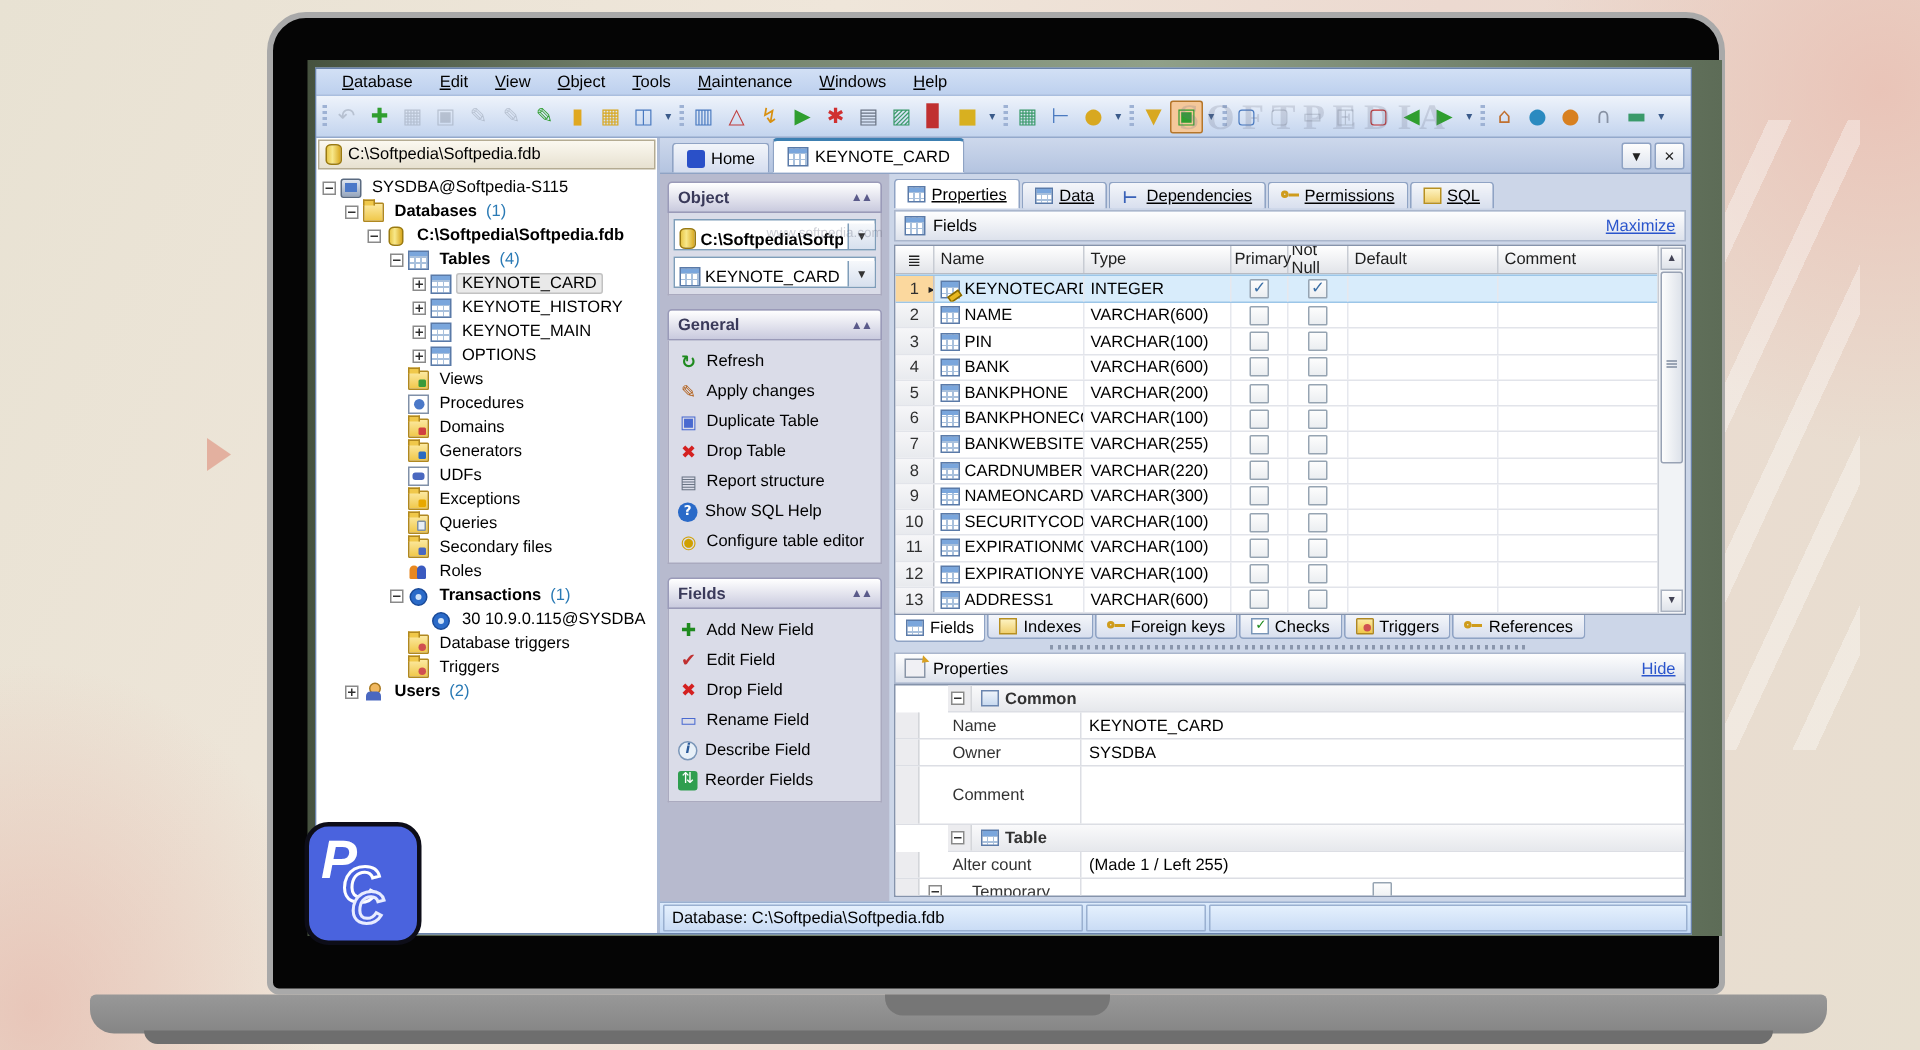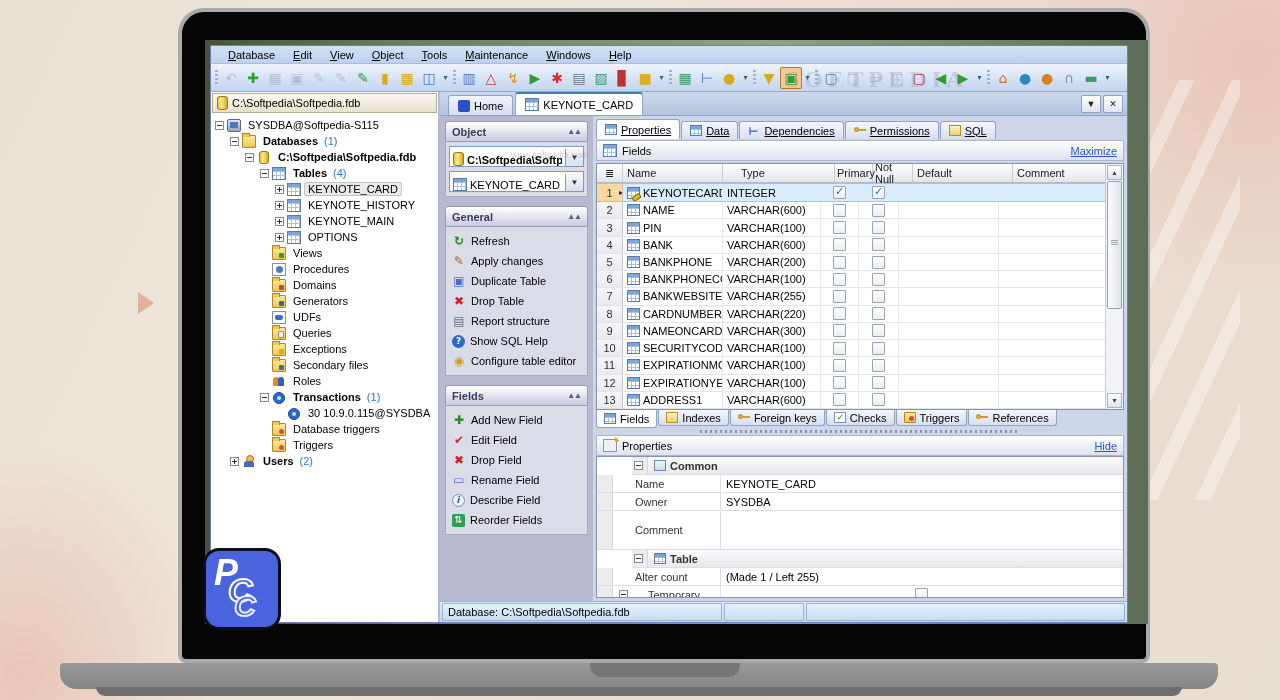--- a/index.html
+++ b/index.html
@@ -210,21 +210,21 @@
   .c-num{width:26px;flex:none;justify-content:center;background:linear-gradient(#f6f6f8,#e8eaee);
      border-right:1px solid #c0c4cc !important;color:#303030;position:relative;}
   .c-name{width:100px;flex:none;gap:3px;}
   .c-type{width:98px;flex:none;}
   .c-pri{width:38px;flex:none;justify-content:center;}
   .c-nn{width:40px;flex:none;justify-content:center;}
   .c-def{width:100px;flex:none;}
   .c-com{flex:1;border-right:none !important;}
   .h-num{width:26px;flex:none;justify-content:center;color:#555;}
   .h-name{width:100px;flex:none;}
-  .h-type{width:98px;flex:none;margin-left:14px;}
+  .h-type{width:98px;flex:none;}
   .h-pri{width:38px;flex:none;padding:0 2px !important;}
   .h-nn{width:40px;flex:none;padding:0 2px !important;}
   .h-def{width:100px;flex:none;}
   .h-com{flex:1;border-right:none !important;}
   .grow.selected{background:#d8ecfb;border-top:1px solid #9cc6e8;border-bottom:1px solid #9cc6e8;height:18px;}
   .grow.selected .c-num{background:#fbd89e;}
   .grow.selected .c-num::after{content:"▸";position:absolute;right:-1px;font-size:8px;color:#222;}
   .fico{width:13px;height:12px;flex:none;position:relative;box-sizing:border-box;}
   .grow.key .fico::after{content:"";position:absolute;right:-2px;bottom:-2px;width:7px;height:3px;
      background:#e8b820;border:1px solid #8a6a00;transform:rotate(-35deg);}
@@ -533,28 +533,28 @@
             <span class="cnt"></span>
           </div>
           <div class="trow" style="--lv: 3;">
             <span class="exp"></span>
             <span class="tico ico i-udfs"></span>
             <span class="lbl">UDFs</span>
             <span class="cnt"></span>
           </div>
           <div class="trow" style="--lv: 3;">
             <span class="exp"></span>
+            <span class="tico ico i-excs"></span>
+            <span class="lbl">Exceptions</span>
+            <span class="cnt"></span>
+          </div>
+          <div class="trow" style="--lv: 3;">
+            <span class="exp"></span>
             <span class="tico ico i-queries"></span>
             <span class="lbl">Queries</span>
-            <span class="cnt"></span>
-          </div>
-          <div class="trow" style="--lv: 3;">
-            <span class="exp"></span>
-            <span class="tico ico i-excs"></span>
-            <span class="lbl">Exceptions</span>
             <span class="cnt"></span>
           </div>
           <div class="trow" style="--lv: 3;">
             <span class="exp"></span>
             <span class="tico ico i-secfiles"></span>
             <span class="lbl">Secondary files</span>
             <span class="cnt"></span>
           </div>
           <div class="trow" style="--lv: 3;">
             <span class="exp"></span>

